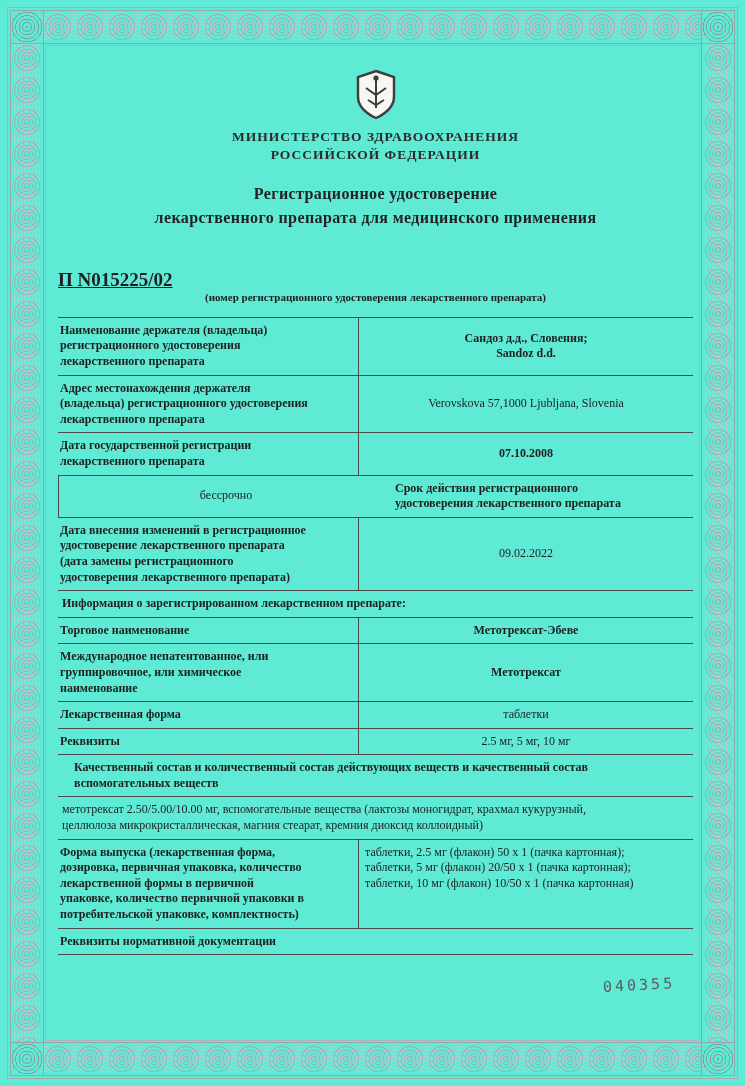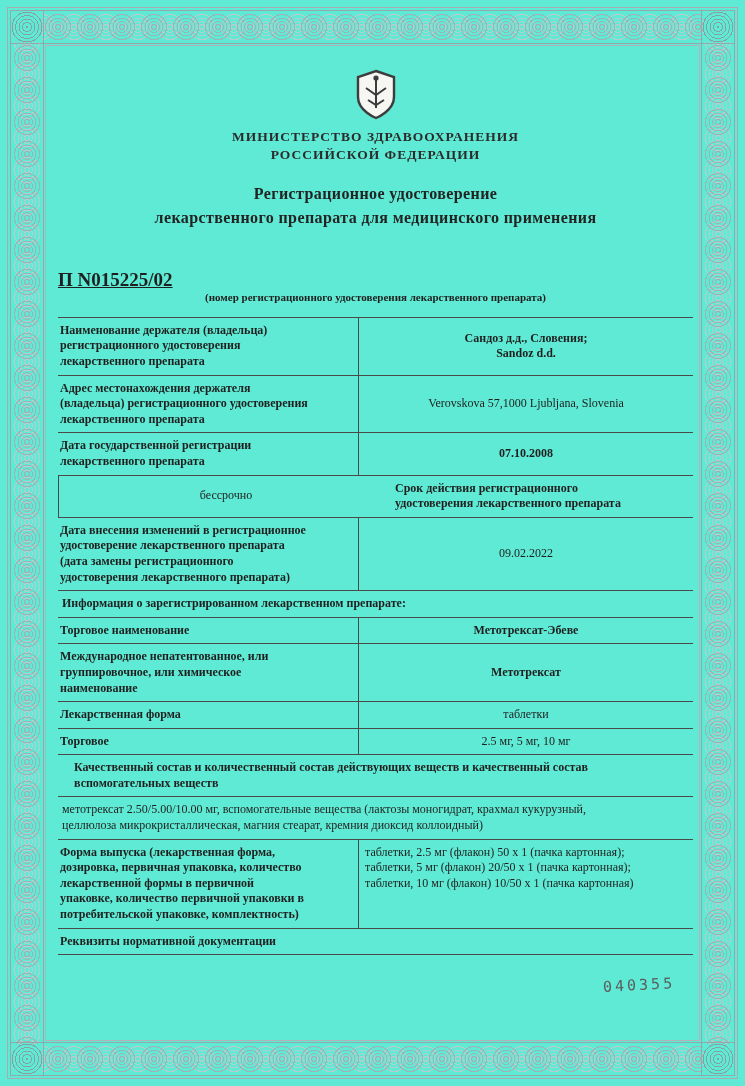--- a/index.html
+++ b/index.html
@@ -194,21 +194,21 @@
 наименование</div>
         <div class="cell value bold">Метотрексат</div>
       </div>
 
       <div class="trow">
         <div class="cell label">Лекарственная форма</div>
         <div class="cell value">таблетки</div>
       </div>
 
       <div class="trow">
-        <div class="cell label">Торговое</div>
+        <div class="cell label">Реквизиты</div>
         <div class="cell value">2.5 мг, 5 мг, 10 мг</div>
       </div>
 
       <div class="trow">
         <div class="fullrow header">Качественный состав и количественный состав действующих веществ и качественный состав
 вспомогательных веществ</div>
       </div>
 
       <div class="trow">
         <div class="fullrow">метотрексат 2.50/5.00/10.00 мг, вспомогательные вещества (лактозы моногидрат, крахмал кукурузный,

